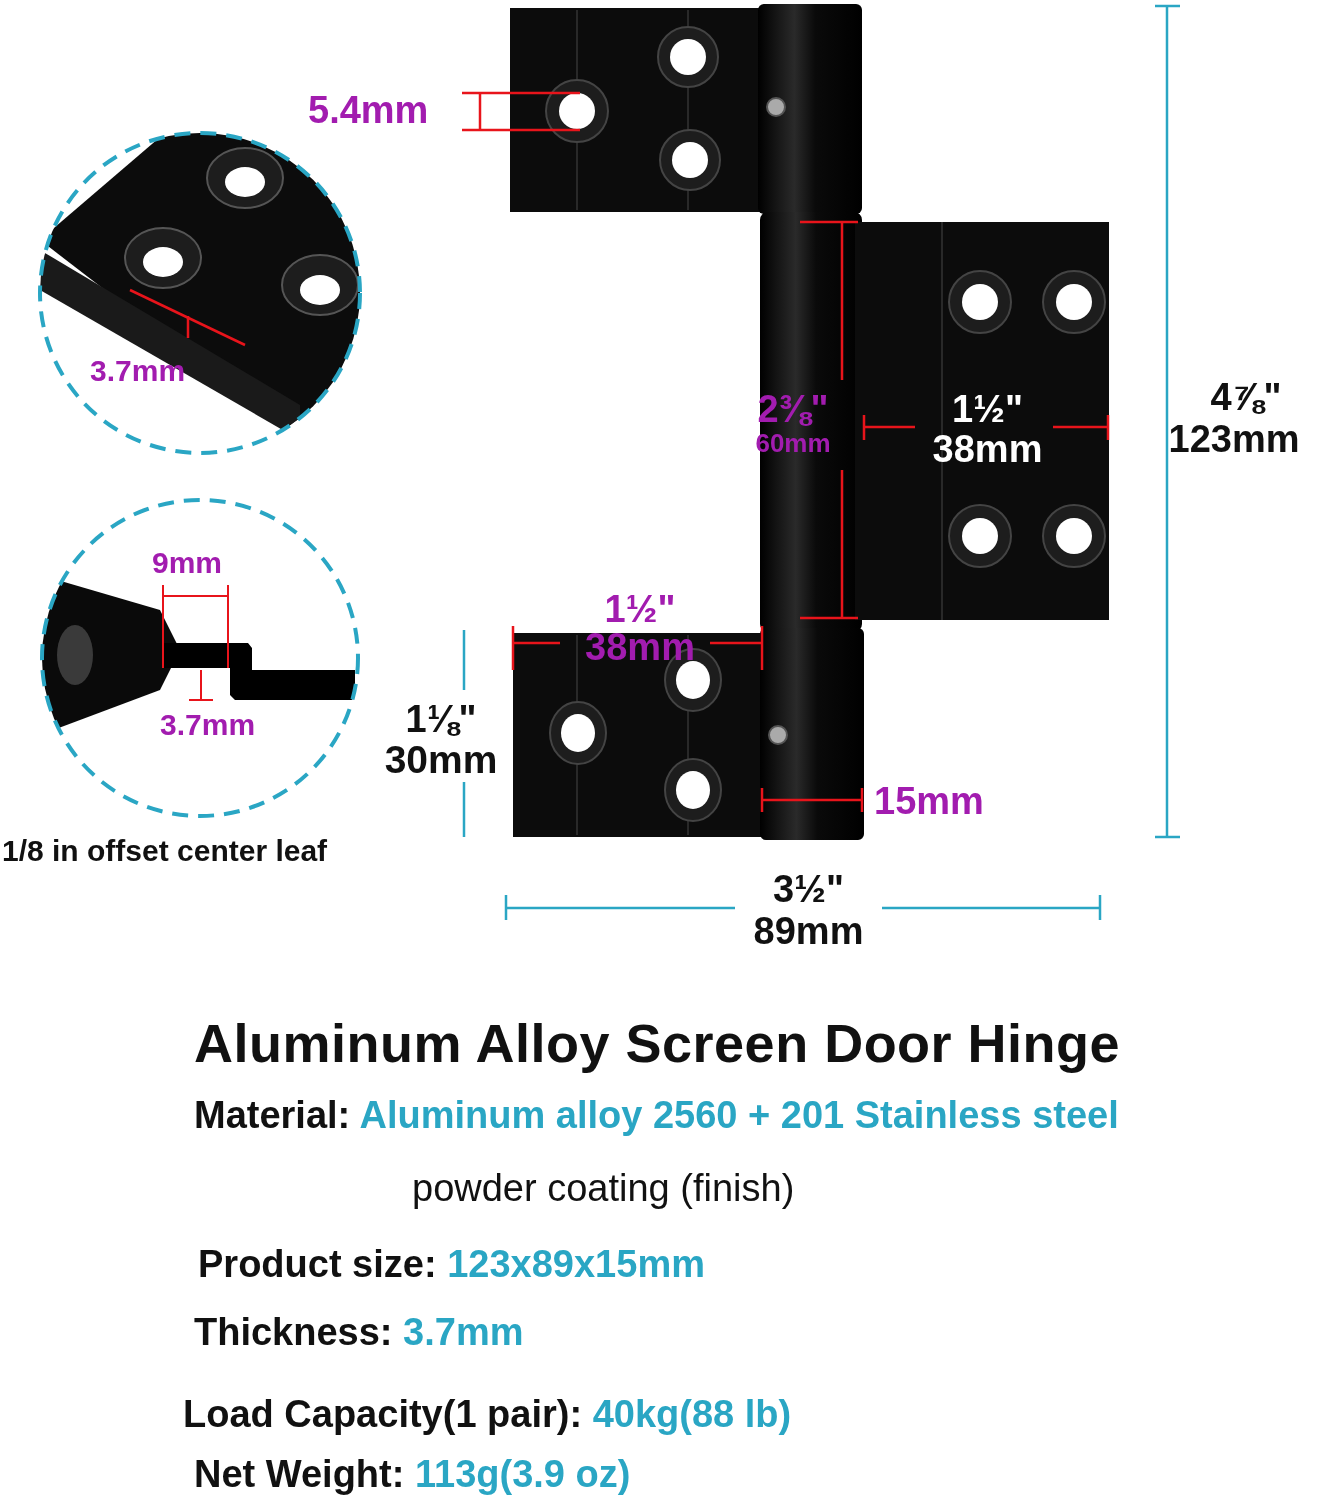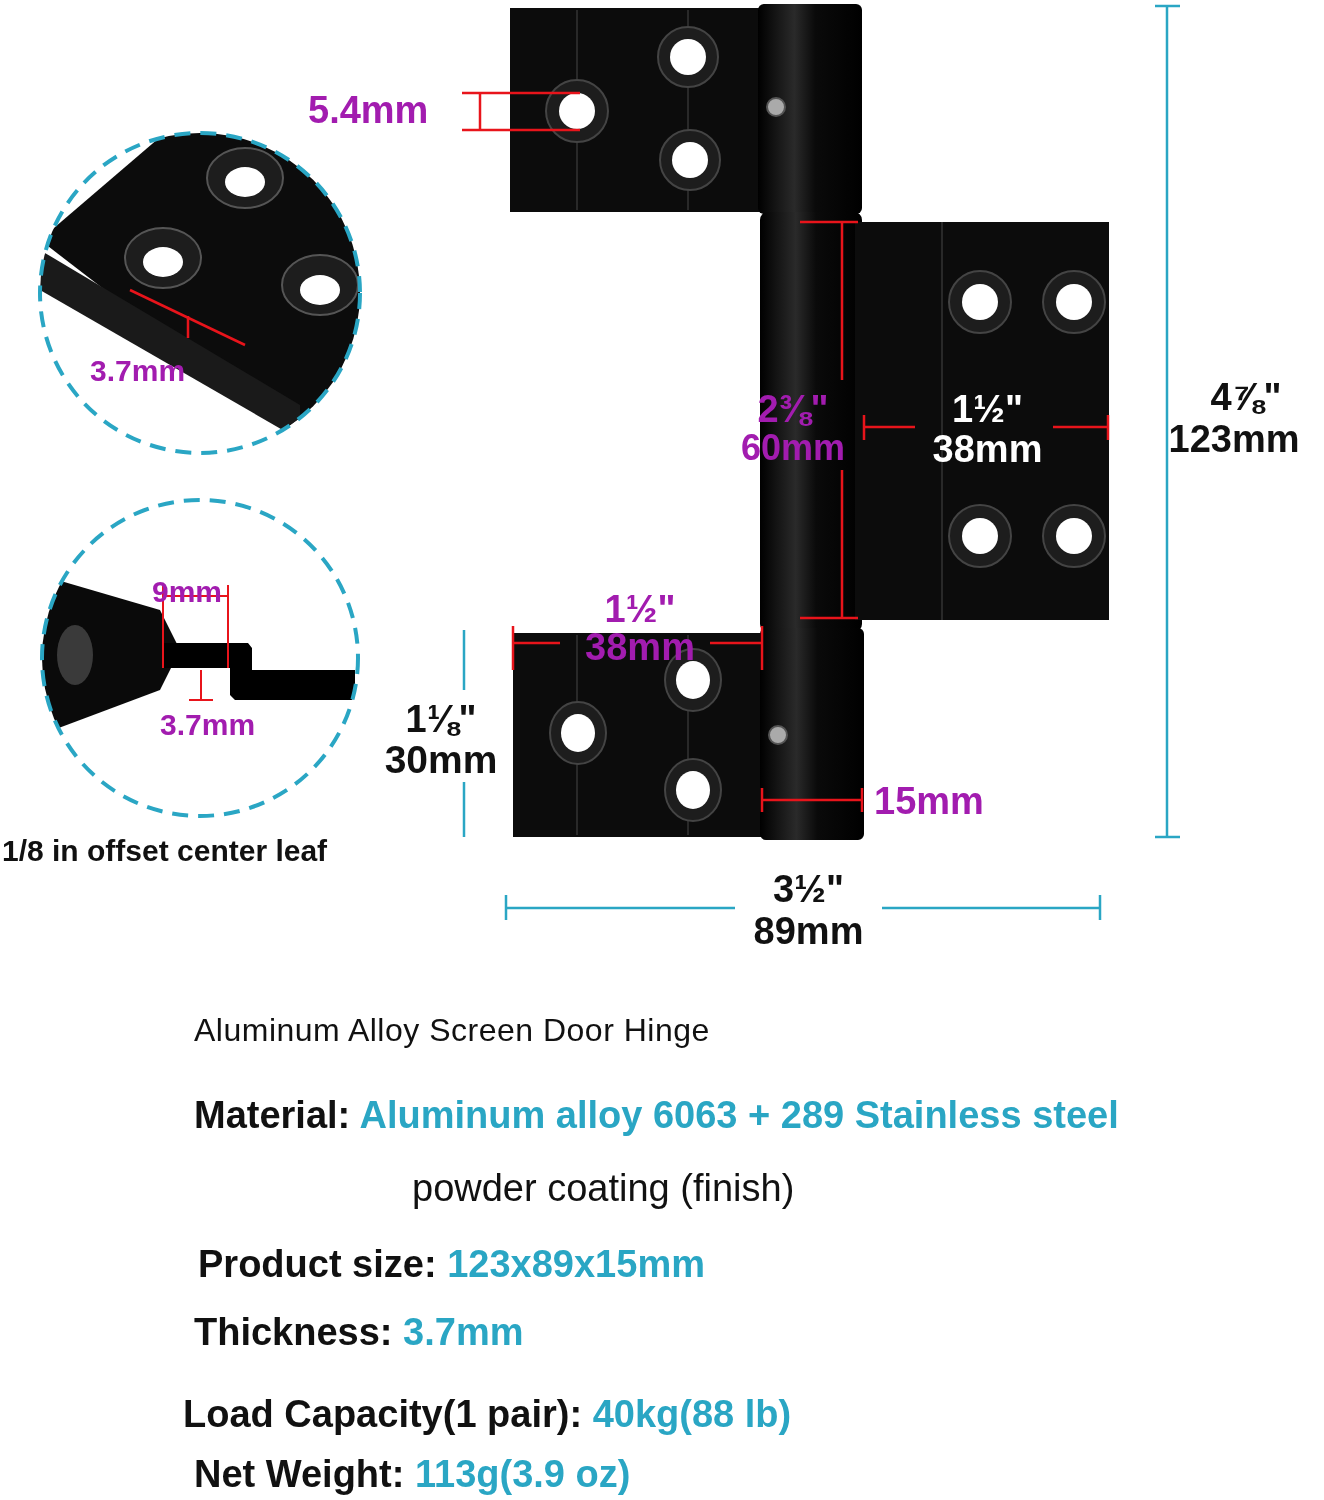--- a/index.html
+++ b/index.html
@@ -5,21 +5,21 @@
   html, body { margin:0; padding:0; background:#ffffff; }
   body { width:1324px; height:1500px; position:relative; overflow:hidden; font-family:"Liberation Sans", sans-serif; }
   .abs { position:absolute; }
   .red { color:#a21caf; }
   .blk { color:#111111; }
   .wht { color:#ffffff; }
   .teal { color:#2aa6c4; }
   .lbl { font-weight:bold; white-space:nowrap; line-height:1; }
   svg { position:absolute; left:0; top:0; }
   .center { text-align:center; }
-  .title { font-size:32px; font-weight:normal; letter-spacing:0.5px; }
+  .title { font-size:54px; font-weight:bold; letter-spacing:0.5px; }
   .spec { font-size:38px; font-weight:bold; white-space:nowrap; }
 </style>
 </head>
 <body>
 
 <svg width="1324" height="1500" viewBox="0 0 1324 1500">
   <defs>
     <linearGradient id="barrel" x1="0" x2="1" y1="0" y2="0">
       <stop offset="0" stop-color="#000"></stop>
       <stop offset="0.35" stop-color="#2a2a2a"></stop>
@@ -136,26 +136,26 @@
       <line x1="201" y1="670" x2="201" y2="699" stroke="#e8141b" stroke-width="2"></line>
       <line x1="189" y1="700" x2="213" y2="700" stroke="#e8141b" stroke-width="2"></line>
     </g>
     <circle cx="200" cy="658" r="158" fill="none" stroke="#2aa6c4" stroke-width="4" stroke-dasharray="16 10"></circle>
   </g>
 </svg>
 
 <div class="abs lbl red" style="left:308px;top:91px;font-size:38px;">5.4mm</div>
 <div class="abs lbl red" style="left:90px;top:356px;font-size:30px;">3.7mm</div>
 
-<div class="abs lbl red" style="left:152px;top:548px;font-size:30px;margin-top:29px;">9mm</div>
+<div class="abs lbl red" style="left:152px;top:548px;font-size:30px;">9mm</div>
 <div class="abs lbl red" style="left:160px;top:710px;font-size:30px;">3.7mm</div>
 <div class="abs lbl blk" style="left:2px;top:836px;font-size:30px;">1/8 in offset center leaf</div>
 
 <div class="abs lbl red center" style="left:728px;top:390px;width:130px;font-size:38px;">2⅜"</div>
-<div class="abs lbl red center" style="left:728px;top:430px;width:130px;font-size:36px;">60mm</div>
+<div class="abs lbl red center" style="left:728px;top:430px;width:130px;font-size:26px;">60mm</div>
 
 <div class="abs lbl wht center" style="left:920px;top:390px;width:135px;font-size:38px;">1½"</div>
 <div class="abs lbl wht center" style="left:920px;top:430px;width:135px;font-size:38px;">38mm</div>
 
 <div class="abs lbl blk center" style="left:1168px;top:378px;width:156px;font-size:38px;">4⅞"</div>
 <div class="abs lbl blk center" style="left:1168px;top:420px;width:132px;font-size:38px;">123mm</div>
 
 <div class="abs lbl red center" style="left:570px;top:590px;width:140px;font-size:38px;">1½"</div>
 <div class="abs lbl red center" style="left:570px;top:628px;width:140px;font-size:38px;">38mm</div>
 
@@ -164,21 +164,21 @@
 
 <div class="abs lbl red" style="left:874px;top:782px;font-size:38px;">15mm</div>
 
 <div class="abs lbl blk center" style="left:735px;top:870px;width:147px;font-size:38px;">3½"</div>
 <div class="abs lbl blk center" style="left:735px;top:912px;width:147px;font-size:38px;">89mm</div>
 
 <div class="abs title blk" style="left:194px;top:1012px;">Aluminum Alloy Screen Door Hinge</div>
 
 <div class="abs spec" style="left:194px;top:1094px;">
   <span class="blk">Material:</span>
-  <span class="teal">Aluminum alloy 6063 + 289 Stainless steel</span>
+  <span class="teal">Aluminum alloy 2560 + 201 Stainless steel</span>
 </div>
 <div class="abs spec blk" style="left:412px;top:1167px;font-weight:normal;">powder coating (finish)</div>
 
 <div class="abs spec" style="left:198px;top:1243px;">
   <span class="blk">Product size:</span>
   <span class="teal">123x89x15mm</span>
 </div>
 
 <div class="abs spec" style="left:194px;top:1311px;">
   <span class="blk">Thickness:</span>

